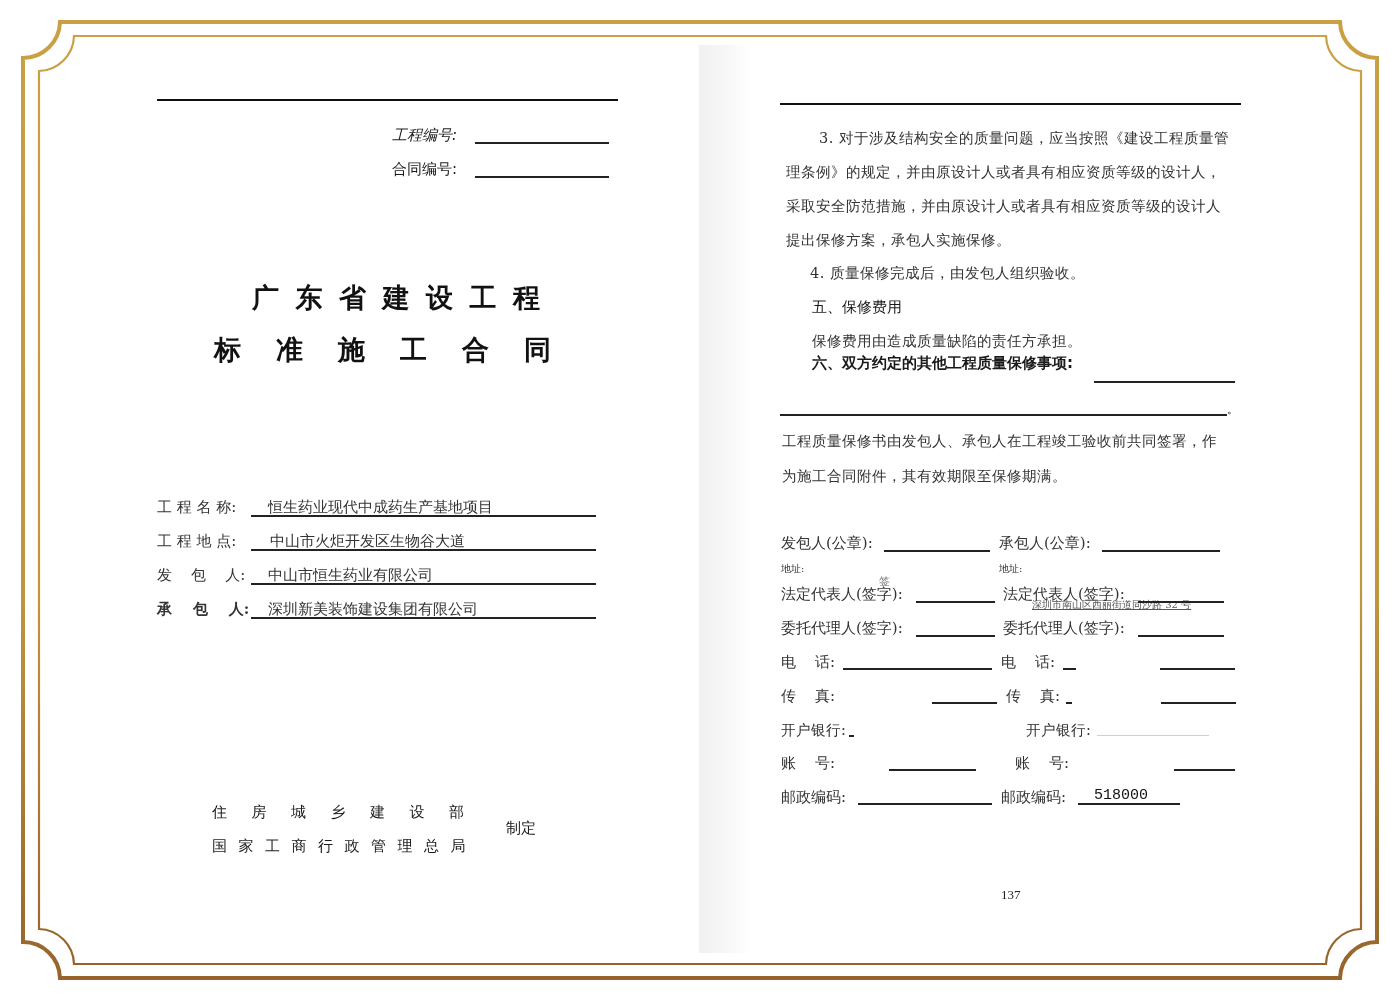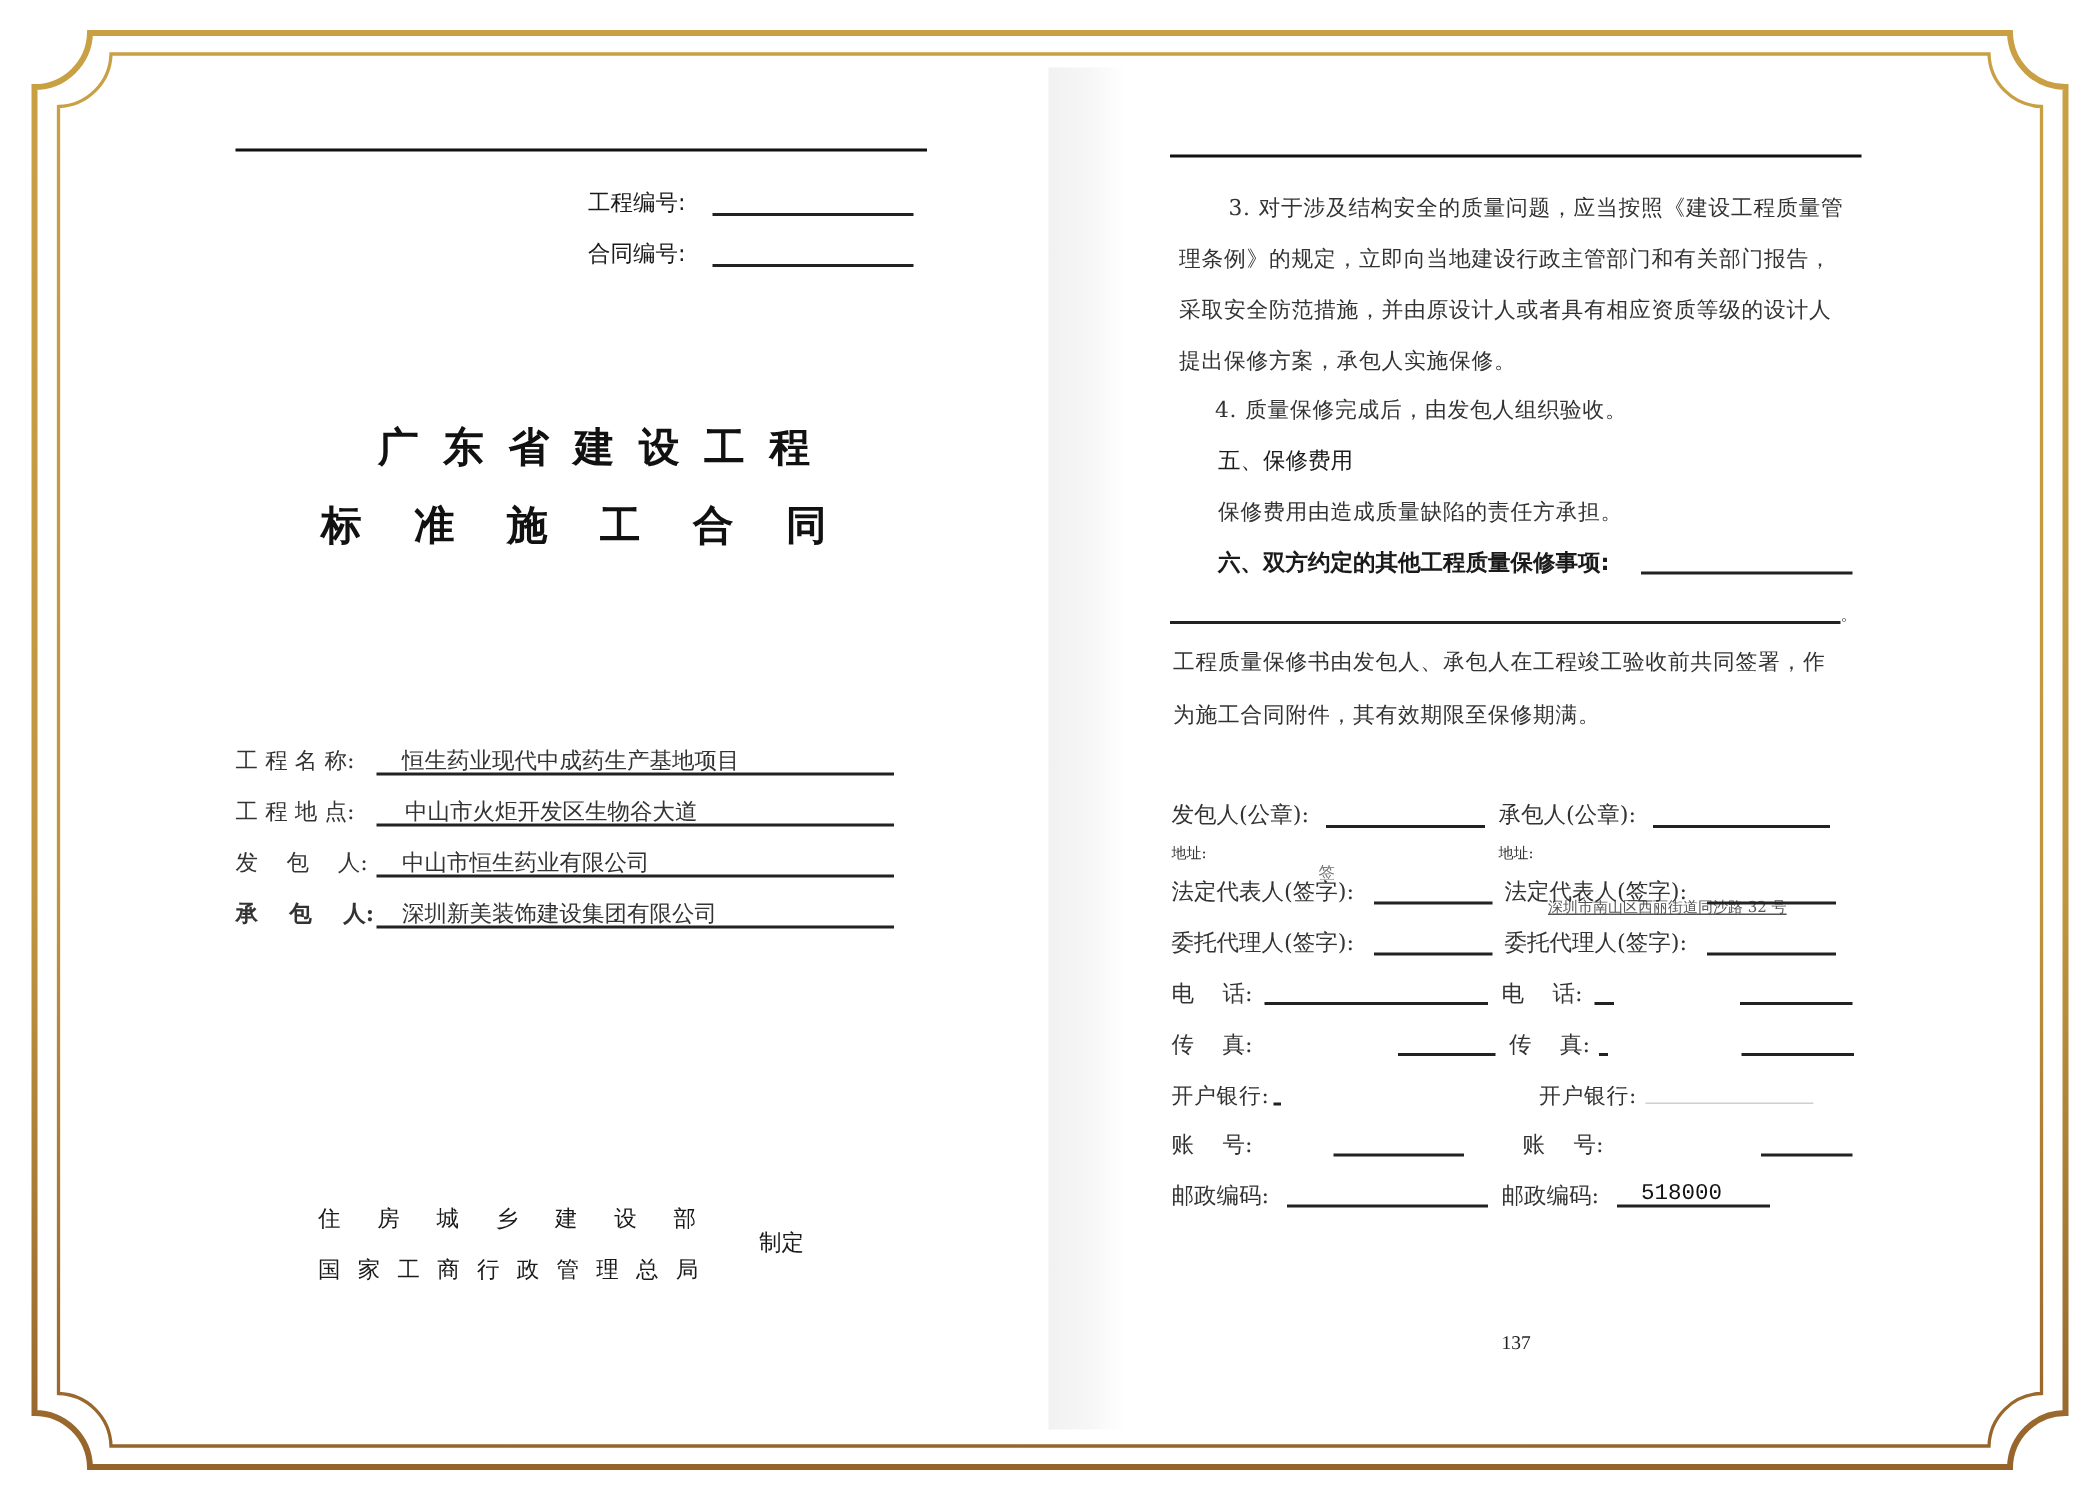--- a/index.html
+++ b/index.html
@@ -45,21 +45,21 @@
   <path d="M60 22 L1340 22 A37 37 0 0 0 1377 58 L1377 942 A37 37 0 0 0 1340 978 L60 978 A37 37 0 0 0 23 942 L23 58 A37 37 0 0 0 60 22 Z" fill="none" stroke="url(#goldGrad)" stroke-width="4"></path>
 
   <path d="M74 36 L1326 36 A36 36 0 0 0 1361 71 L1361 929 A36 36 0 0 0 1326 964 L74 964 A36 36 0 0 0 39 929 L39 71 A36 36 0 0 0 74 36 Z" fill="none" stroke="url(#goldGrad)" stroke-width="2.2"></path>
 </svg>
 
 <div class="shade"></div>
 
 <div>
   <div class="rule" style="left:157px; top:99px; width:461px;"></div>
 
-  <div class="abs t15 sans" style="left:392px; top:126px;">工程编号:</div>
+  <div class="abs t15 sans" style="left:392px; top:126px;font-style:italic;">工程编号:</div>
   <div class="uline" style="left:475px; top:142px; width:134px;"></div>
 
   <div class="abs t15 sans" style="left:392px; top:160px;">合同编号:</div>
   <div class="uline" style="left:475px; top:176px; width:134px;"></div>
 
   <div class="abs title" style="left:252px; top:280px; display:flex; gap:16.5px;">
     <span>广</span>
     <span>东</span>
     <span>省</span>
     <span>建</span>
@@ -118,30 +118,30 @@
     <span>总</span>
     <span>局</span>
   </div>
   <div class="abs t15 sans" style="left:506px; top:819px;">制定</div>
 </div>
 
 <div>
   <div class="rule" style="left:780px; top:103px; width:461px;"></div>
 
   <div class="abs t14 gray" style="left:819px; top:129px;">3. 对于涉及结构安全的质量问题，应当按照《建设工程质量管</div>
-  <div class="abs t14 gray" style="left:786px; top:163px;">理条例》的规定，立即向当地建设行政主管部门和有关部门报告，</div>
+  <div class="abs t14 gray" style="left:786px; top:163px;">理条例》的规定，并由原设计人或者具有相应资质等级的设计人，</div>
   <div class="abs t14 gray" style="left:786px; top:197px;">采取安全防范措施，并由原设计人或者具有相应资质等级的设计人</div>
   <div class="abs t14 gray" style="left:786px; top:231px;">提出保修方案，承包人实施保修。</div>
 
   <div class="abs t14 gray" style="left:810px; top:264px;">4. 质量保修完成后，由发包人组织验收。</div>
 
   <div class="abs t15 sans" style="left:812px; top:298px;">五、保修费用</div>
   <div class="abs t14 gray" style="left:812px; top:332px;">保修费用由造成质量缺陷的责任方承担。</div>
 
-  <div class="abs t15 sans bold" style="left:812px; top:366px;text-align:center;">六、双方约定的其他工程质量保修事项:</div>
+  <div class="abs t15 sans bold" style="left:812px; top:354px;text-align:center;">六、双方约定的其他工程质量保修事项:</div>
   <div class="uline" style="left:1094px; top:381px; width:141px;"></div>
   <div class="uline" style="left:780px; top:414px; width:447px;"></div>
   <div class="abs" style="left:1227px; top:402px; font-size:11px;">。</div>
 
   <div class="abs t14 gray" style="left:782px; top:432px;font-family:Liberation Serif, serif;">工程质量保修书由发包人、承包人在工程竣工验收前共同签署，作</div>
   <div class="abs t14 gray" style="left:782px; top:467px;">为施工合同附件，其有效期限至保修期满。</div>
 
   <div>
     <div class="abs t15 gray" style="left:781px; top:534px;">发包人(公章):</div>
     <div class="uline" style="left:884px; top:550px; width:106px;"></div>

